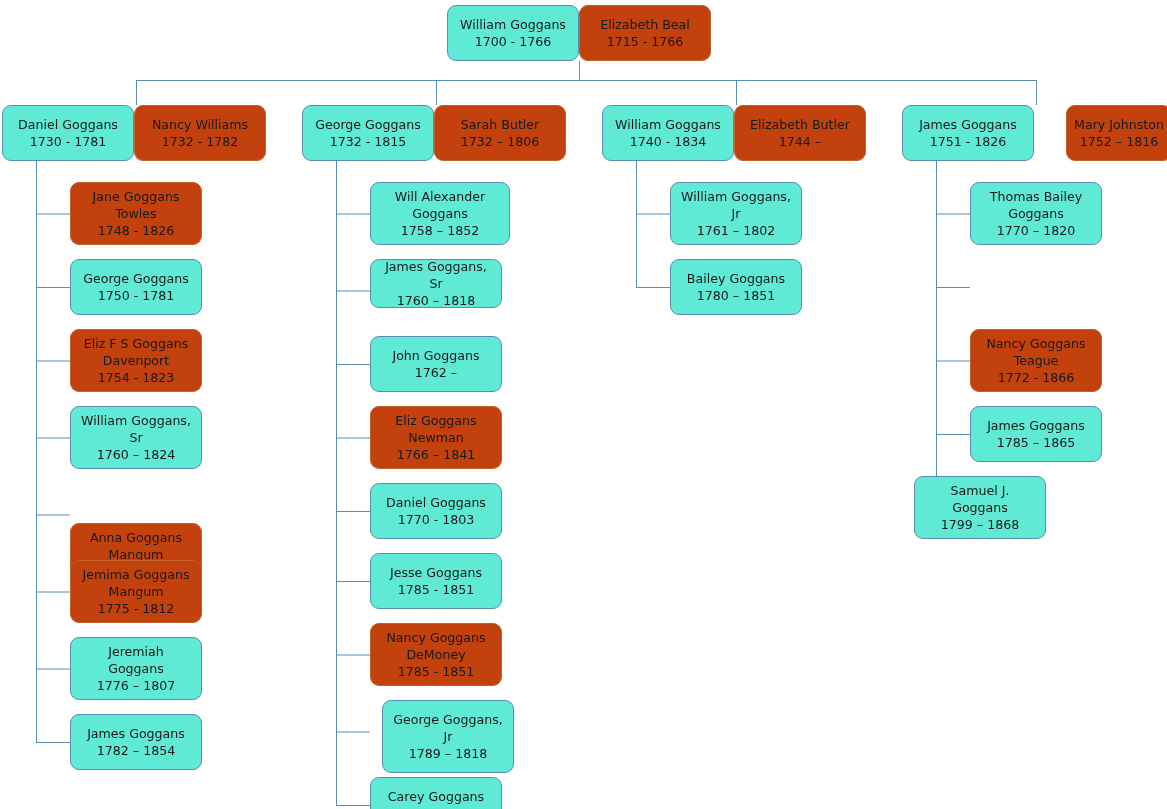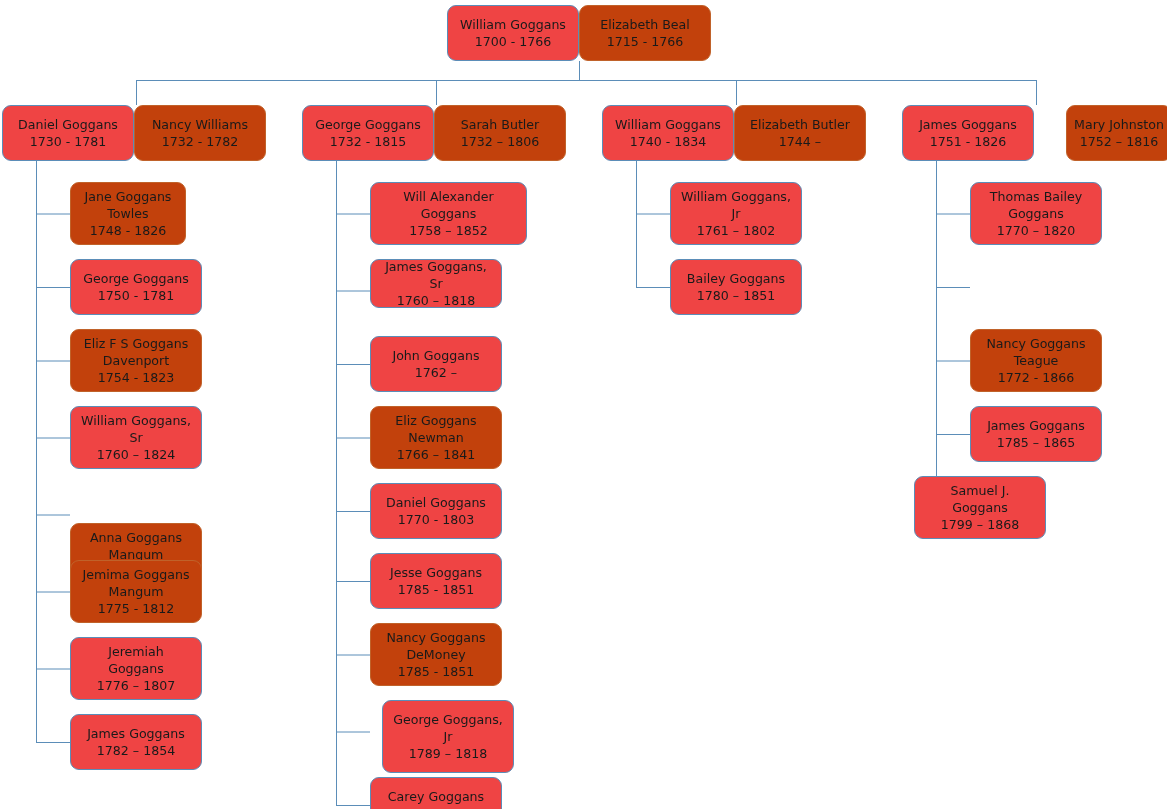--- a/index.html
+++ b/index.html
@@ -38,21 +38,21 @@
     align-items: center;
     justify-content: center;
     text-align: center;
     font-size: 12.6px;
     line-height: 1.36;
     color: #1a1a1a;
     padding: 2px 5px;
     overflow: hidden;
   }
   .node.male {
-    background: #ef4444;
+    background: #5eead4;
     border: 1.4px solid #5b8db8;
   }
   .node.female {
     background: #c2410c;
     border: 1.4px solid #c0622a;
   }
   .node .nm {
     display: block;
     white-space: pre-line;
   }
@@ -133,21 +133,21 @@
       <span class="dt">1744 –</span>
     </div>
     <div class="node male" style="left: 902px; top: 105px; width: 132px; height: 56px;">
       <span class="nm">James Goggans</span>
       <span class="dt">1751 - 1826</span>
     </div>
     <div class="node female" style="left: 1034px; top: 105px; width: 106px; height: 56px; margin-left: 32px;">
       <span class="nm">Mary Johnston</span>
       <span class="dt">1752 – 1816</span>
     </div>
-    <div class="node female" style="left: 70px; top: 182px; width: 116px; height: 63px;">
+    <div class="node female" style="left: 70px; top: 182px; width: 132px; height: 63px;">
       <span class="nm">Jane Goggans
 Towles</span>
       <span class="dt">1748 - 1826</span>
     </div>
     <div class="node male" style="left: 70px; top: 259px; width: 132px; height: 56px;">
       <span class="nm">George Goggans</span>
       <span class="dt">1750 - 1781</span>
     </div>
     <div class="node female" style="left: 70px; top: 329px; width: 132px; height: 63px;">
       <span class="nm">Eliz F S Goggans
@@ -171,21 +171,21 @@
     </div>
     <div class="node male" style="left: 70px; top: 637px; width: 132px; height: 63px;">
       <span class="nm">Jeremiah
 Goggans</span>
       <span class="dt">1776 – 1807</span>
     </div>
     <div class="node male" style="left: 70px; top: 714px; width: 132px; height: 56px;">
       <span class="nm">James Goggans</span>
       <span class="dt">1782 – 1854</span>
     </div>
-    <div class="node male" style="left: 370px; top: 182px; width: 157px; height: 63px;">
+    <div class="node male" style="left: 370px; top: 182px; width: 140px; height: 63px;">
       <span class="nm">Will Alexander
 Goggans</span>
       <span class="dt">1758 – 1852</span>
     </div>
     <div class="node male" style="left: 370px; top: 259px; width: 132px; height: 49px;">
       <span class="nm">James Goggans,
 Sr</span>
       <span class="dt">1760 – 1818</span>
     </div>
     <div class="node male" style="left: 370px; top: 336px; width: 132px; height: 56px;">

